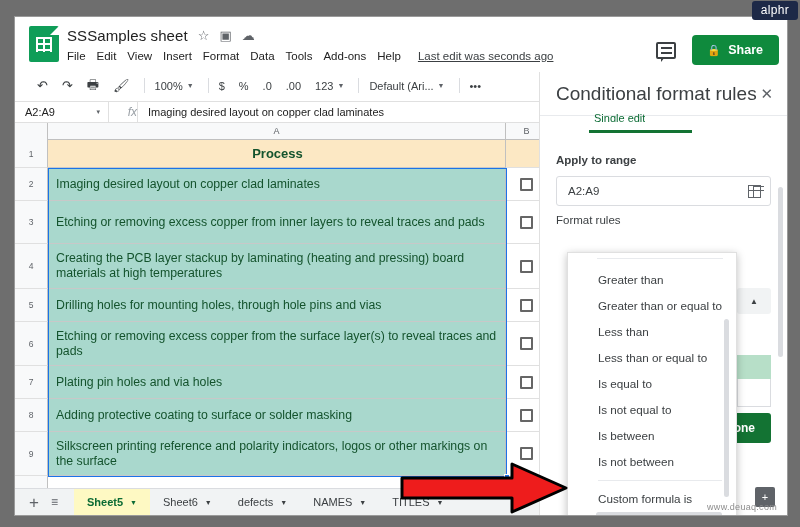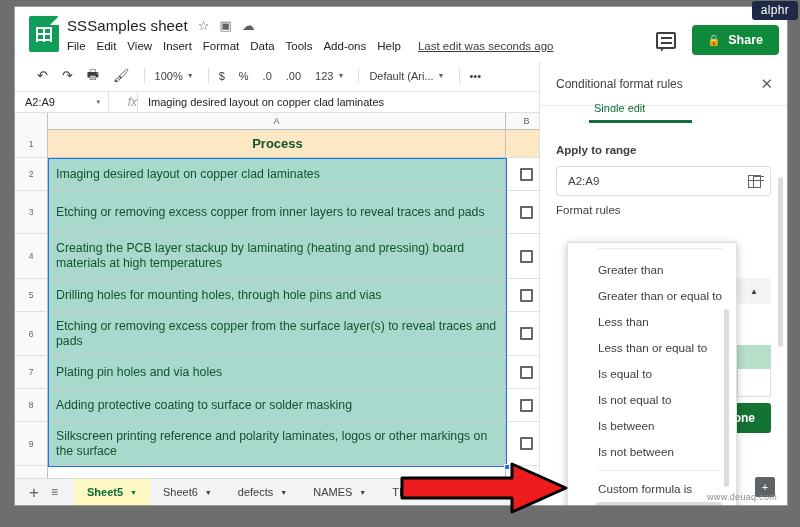--- a/index.html
+++ b/index.html
@@ -11,21 +11,21 @@
   }
   #root {
     position: relative;
     width: 800px; height: 527px;
     background: #6e6e6e;
   }
 
   
   .window {
     position: absolute;
-    left: 14px; top: 6px;
+    left: 14px; top: 16px;
     width: 774px; height: 500px;
     background: #ffffff;
     border: 1px solid #9a9a9a;
     overflow: hidden;
   }
 
   
   .docs-header {
     position: absolute; left: 0; top: 0;
     width: 774px; height: 55px;
@@ -287,21 +287,21 @@
     width: 248px; height: 445px;
     background: #fff;
     border-left: 1px solid #e0e0e0;
   }
   .panel-head {
     height: 44px; display:flex; align-items:center;
     justify-content: space-between;
     padding: 0 14px 0 16px;
     border-bottom: 1px solid #e8eaed;
   }
-  .panel-title { font-size: 12px; color:#3c4043; }
+  .panel-title { font-size: 19px; color:#3c4043; }
   .panel-close { font-size: 15px; color:#5f6368; }
   .panel-tabstrip {
     height: 24px; position: relative;
   }
   .panel-tab-label {
     position:absolute; left: 54px; top:-4px;
     font-size: 11px; color:#0b6b34;
     overflow:hidden; height: 10px;
   }
   .panel-tab-underline {
@@ -572,21 +572,21 @@
         <div class="row">
           <div class="rh">8</div>
           <div class="ca teal" style="height:33px">Adding protective coating to surface or solder masking</div>
           <div class="cb" style="height:33px">
               <span class="cbx"></span>
             </div>
         </div>
 
         <div class="row">
           <div class="rh">9</div>
-          <div class="ca teal" style="height:44px">Silkscreen printing reference and polarity laminates, logos or other markings on the surface</div>
+          <div class="ca teal" style="height:44px">Silkscreen printing reference and polarity indicators, logos or other markings on the surface</div>
           <div class="cb" style="height:44px">
               <span class="cbx"></span>
             </div>
         </div>
 
         <div class="row">
           <div class="rh">10</div>
           <div class="ca" style="height:36px"></div>
           <div class="cb" style="height:36px"></div>
         </div>

